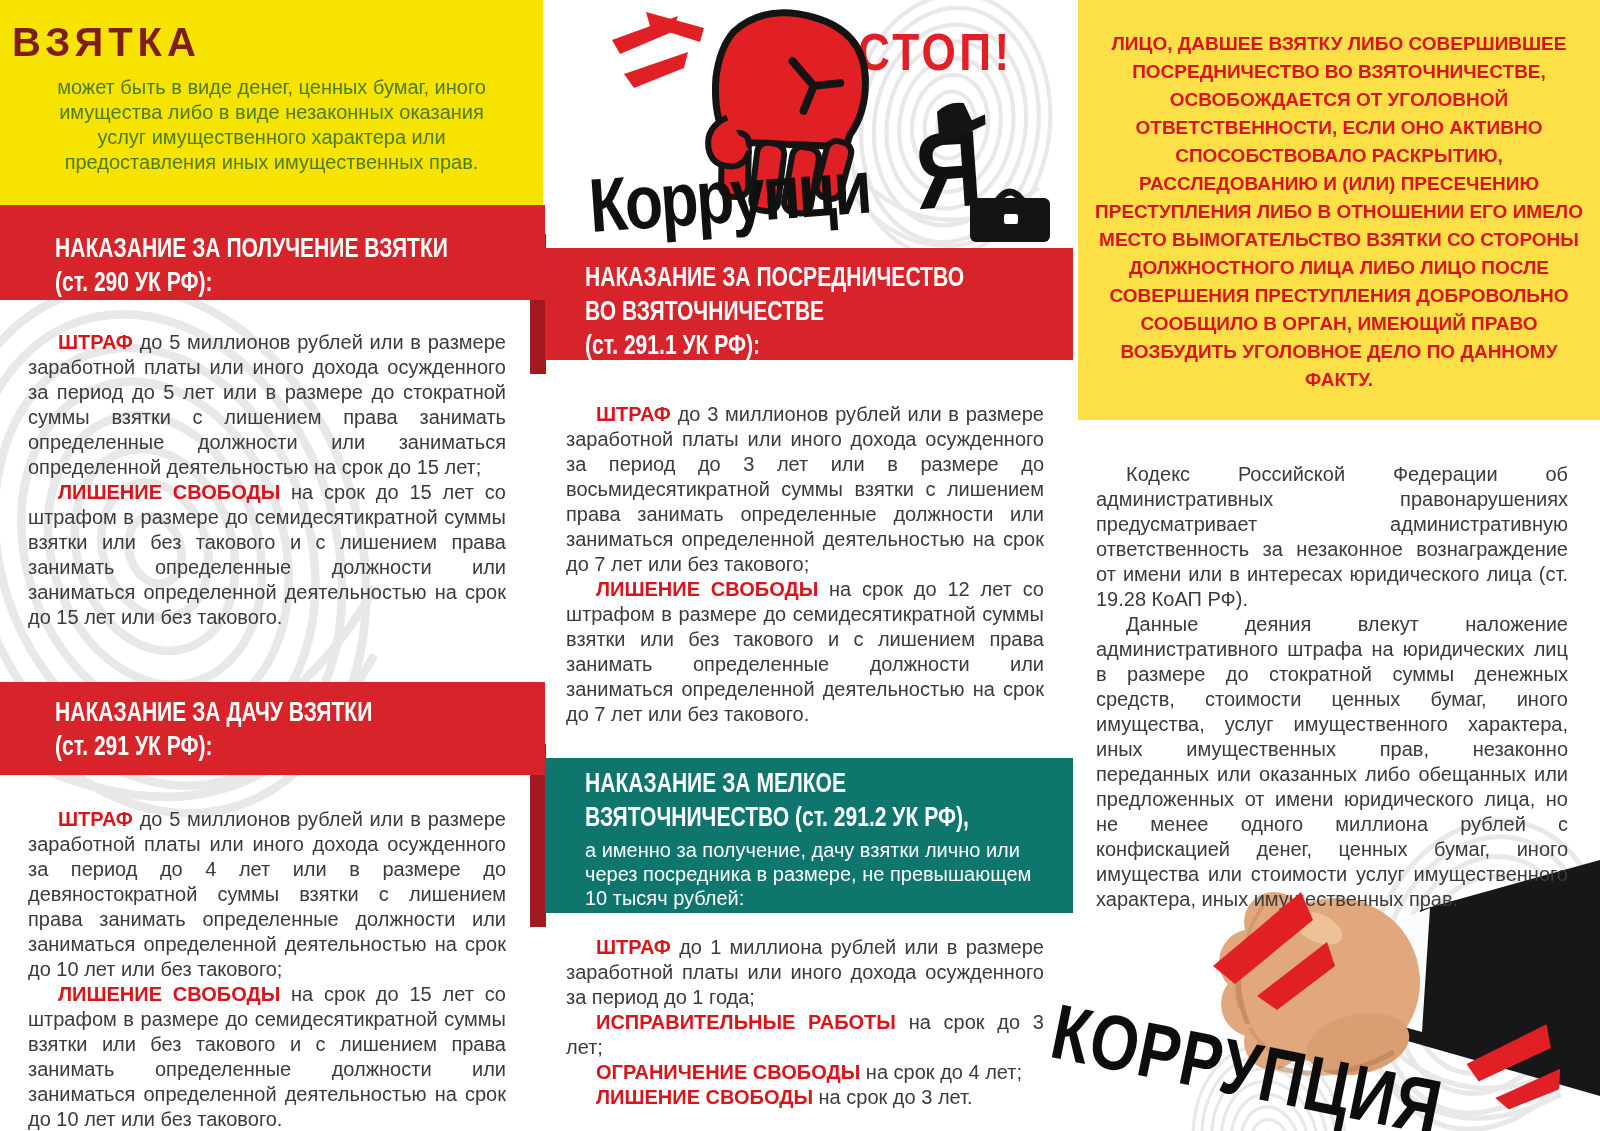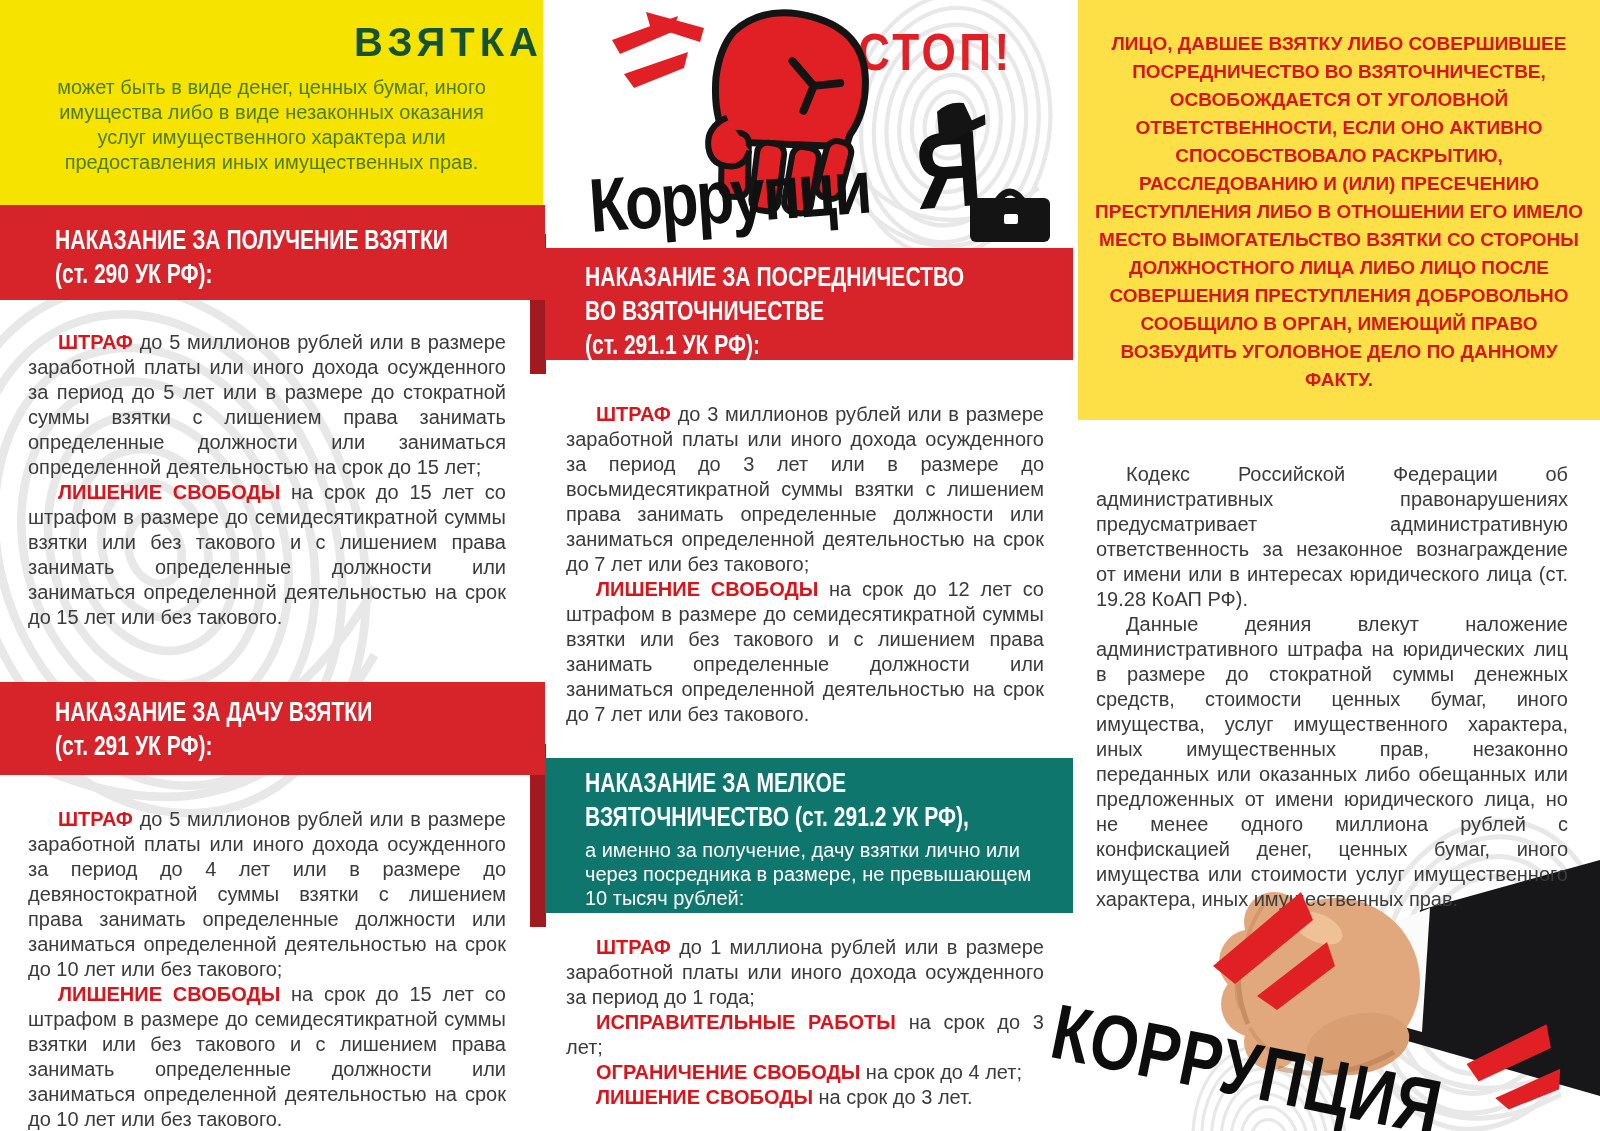--- a/index.html
+++ b/index.html
@@ -5,29 +5,29 @@
   html,body{margin:0;padding:0;background:#9a9a9a;}
   .page{position:relative;width:1600px;height:1131px;background:#ffffff;overflow:hidden;
         font-family:"Liberation Sans",sans-serif;margin:0 auto;}
   .abs{position:absolute;}
 
   
   .fp{position:absolute;z-index:0;opacity:.85;}
 
   
   .yb-left{left:0;top:0;width:543px;height:205px;background:#F7E300;z-index:2;}
-  .bribe-title{margin:20px 0 0;text-align:right;color:#14532d;font-size:40px;font-weight:bold;
+  .bribe-title{margin:20px 12px 0;text-align:left;color:#7f1d1d;font-size:40px;font-weight:bold;
                letter-spacing:5px;}
   .bribe-def{margin:10px auto 0;width:470px;text-align:center;color:#4d7c0f;font-size:20px;
              line-height:25px;}
 
   .ribbon{background:#D7232A;color:#ffffff;z-index:3;}
   .ribbon .rline{font-weight:bold;font-size:27px;line-height:34px;transform:scaleX(.78);
                  transform-origin:left center;white-space:nowrap;}
-  .rb-l1{left:0;top:205px;width:545px;height:95px;padding:18px 0 0 55px;box-sizing:border-box;}
+  .rb-l1{left:0;top:205px;width:545px;height:95px;padding:26px 0 0 55px;box-sizing:border-box;}
   .rb-l2{left:0;top:682px;width:545px;height:93px;padding:13px 0 0 55px;box-sizing:border-box;}
 
   .bt{font-size:20px;line-height:25px;color:#3b3b3b;text-align:justify;z-index:2;}
   .bt p{margin:0;text-indent:30px;}
   .rlabel{color:#D9151C;font-weight:bold;}
   .bt-l1{left:28px;top:330px;width:478px;}
   .bt-l2{left:28px;top:807px;width:478px;}
 
   
   .logo-wrap{left:540px;top:0;width:535px;height:250px;z-index:2;}

